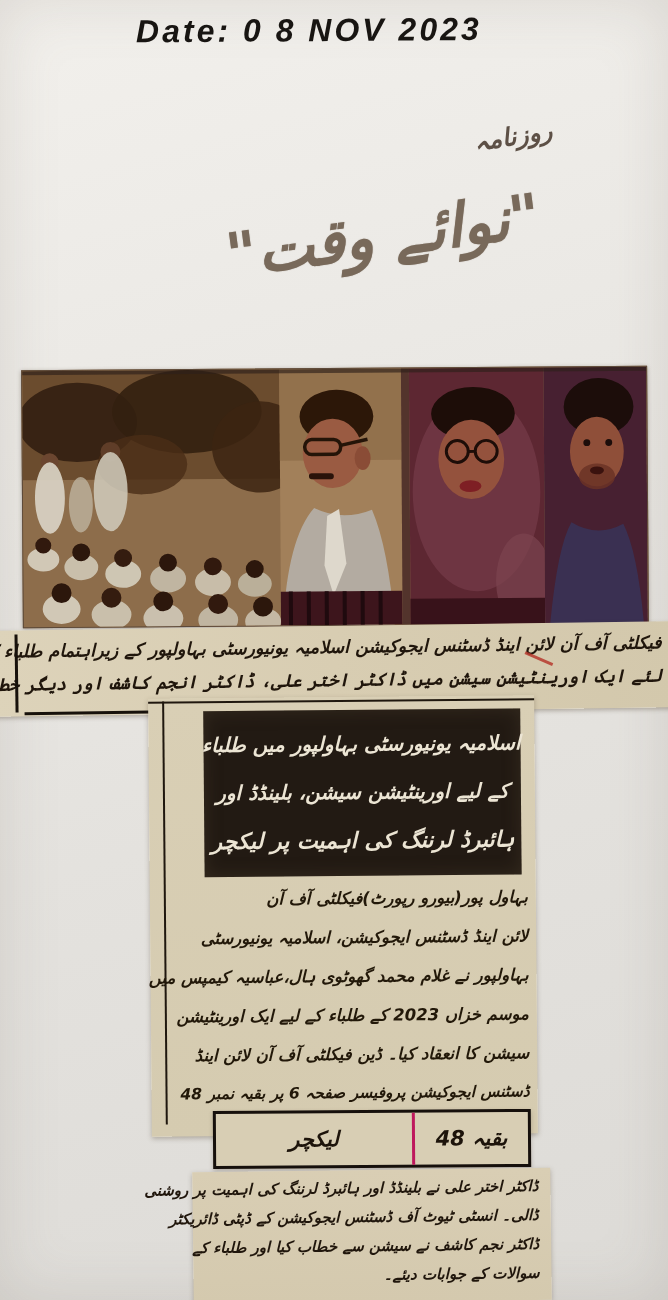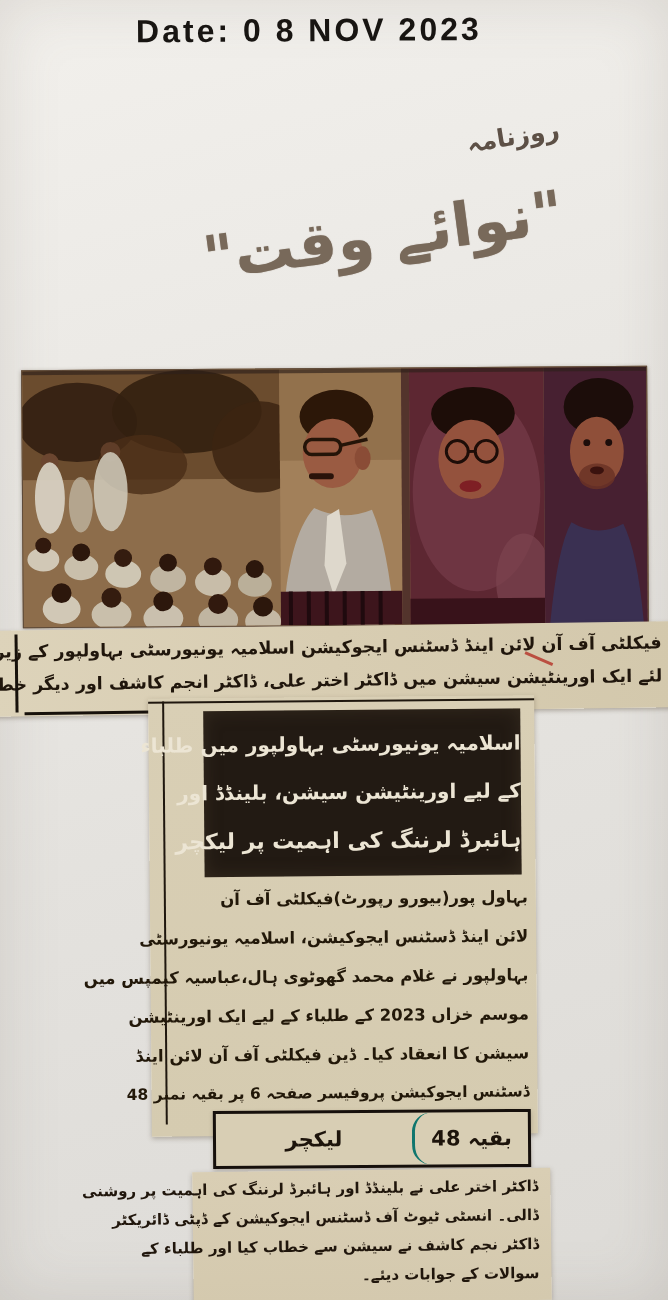--- a/index.html
+++ b/index.html
@@ -1,21 +1,21 @@
 <!DOCTYPE html>
 <html lang="ur"><head>
 <meta charset="utf-8">
 <style>
   html,body{margin:0;padding:0;background:#b9b7b3;}
   *{box-sizing:border-box;}
   .scan{
     position:relative;width:668px;height:1300px;margin:0 auto;overflow:hidden;
     background:linear-gradient(165deg,#f2f0ec 0%,#ebe9e5 30%,#e4e2de 60%,#dddbd7 100%);
     box-shadow:inset 0 0 60px rgba(120,110,100,.18);
-    font-family:"DejaVu Sans",sans-serif;color:#241a10;
+    font-family:"DejaVu Sans",sans-serif;color:#241a10;font-style:italic;
   }
   
   .date-stamp{
     position:absolute;left:136px;top:12px;width:390px;
     font-family:"Liberation Sans",sans-serif;font-weight:bold;
     font-size:32px;letter-spacing:3px;color:#181512;
     transform:rotate(-.4deg);white-space:nowrap;
   }
   
   .masthead-daily{
@@ -67,21 +67,21 @@
   .body-text{position:absolute;right:8px;left:22px;top:182px;direction:rtl;}
   .body-line{font-size:16.5px;line-height:39px;font-weight:600;white-space:nowrap;text-align:right;color:#221809;}
   .body-line.last{font-size:15.5px;}
   
   .continued-box{
     position:absolute;left:213px;top:1110px;width:318px;height:58px;
     border:3px solid #16100c;background:#d8ceb4;display:flex;direction:rtl;
     transform:rotate(-.4deg);box-shadow:0 2px 4px rgba(80,65,50,.3);
   }
   .continued-cell{display:flex;align-items:center;justify-content:center;font-weight:bold;font-size:21px;color:#1d140b;}
-  .continued-cell.num{flex:0 0 116px;border-left:3px solid #0f766e;border-radius:19px;}
+  .continued-cell.num{flex:0 0 116px;border-left:3px solid #be185d;}
   .continued-cell.topic{flex:1;}
   
   .footer-article{
     position:absolute;left:193px;top:1170px;width:358px;height:132px;
     background:linear-gradient(180deg,#d9ceb4 0%,#d4c9ae 100%);
     transform:rotate(-.7deg);box-shadow:0 2px 5px rgba(80,65,50,.35);
     direction:rtl;padding:4px 12px 0 8px;
   }
   .footer-line{font-size:15px;line-height:29px;font-weight:600;white-space:nowrap;text-align:right;color:#20160c;}
 </style>

